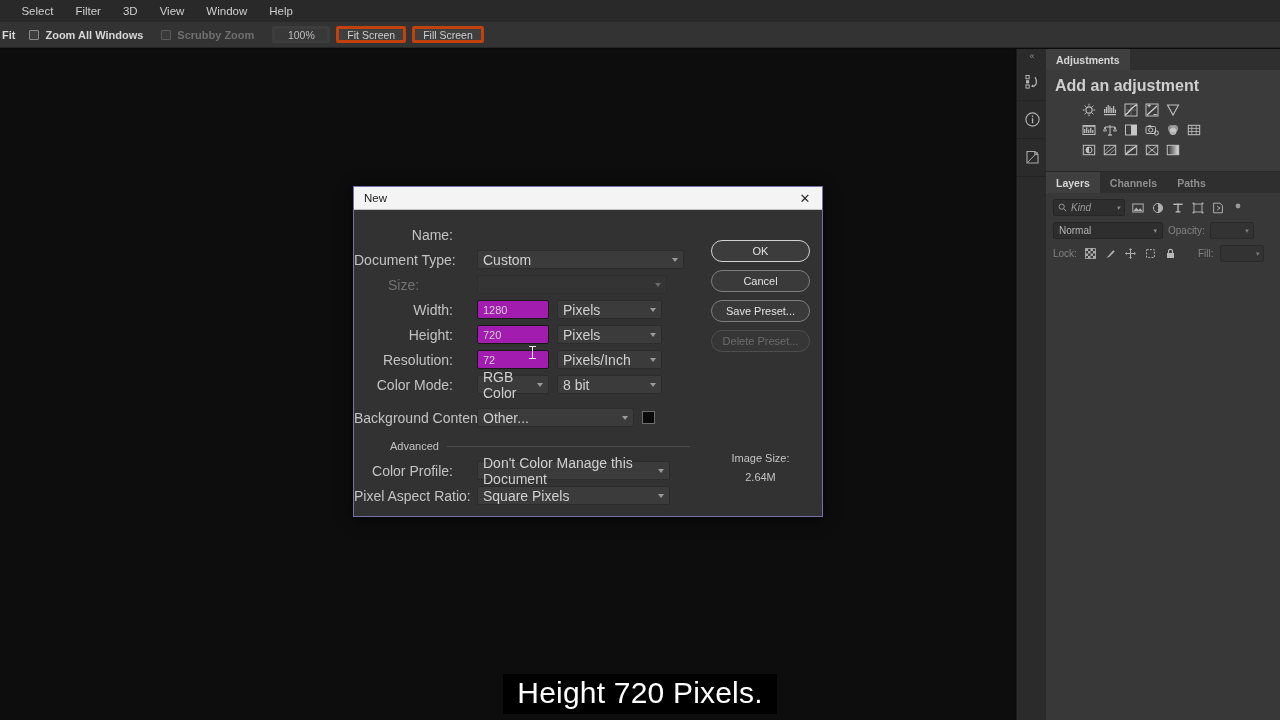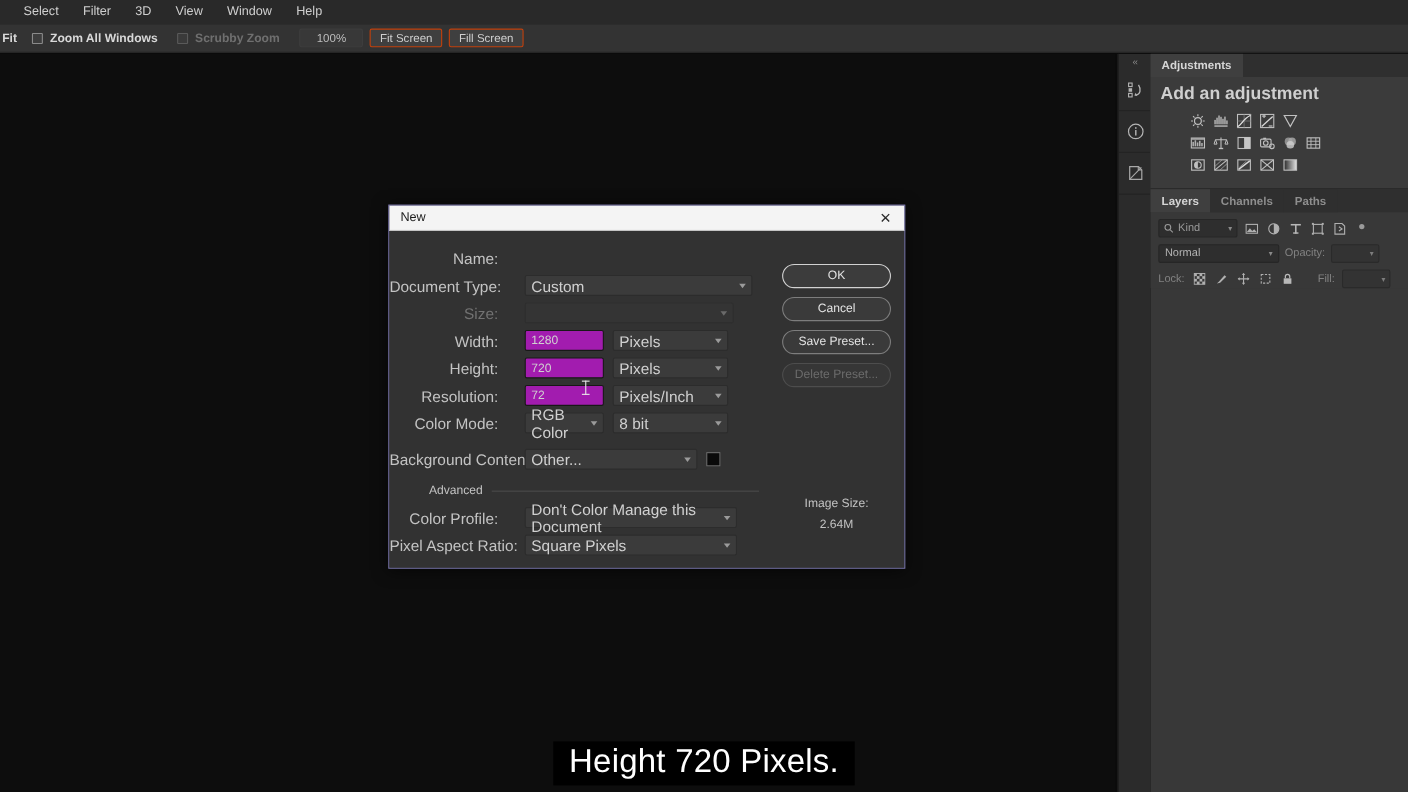--- a/index.html
+++ b/index.html
@@ -36,21 +36,21 @@
   .ob-check { display:flex; align-items:center; margin-right:18px; }
   .ob-check .box {
     width:10px; height:10px; border:1px solid #8a8a8a; background:#3d3d3d;
     margin-right:6px; border-radius:1px;
   }
   .ob-check.disabled .box { border-color:#5a5a5a; background:#3a3a3a; }
   .ob-check .txt { font-size:11px; font-weight:bold; color:#d8d8d8; }
   .ob-check.disabled .txt { color:#6f6f6f; font-weight:bold; }
   .ob-btn {
     height:17px; min-width:58px; background:#3f3f3f;
-    border:1px solid #c2410c; border-radius:2px;
+    border:3px solid #c2410c; border-radius:2px;
     color:#cfcfcf; font-size:10.5px;
     display:flex; align-items:center; justify-content:center;
     margin-right:6px; padding:0 8px;
   }
   .ob-btn.flat { background:#383838; border-color:#3d3d3d; color:#bdbdbd; }
 
   
   #canvas-area {
     position:absolute; left:0; top:49px; width:1014px; height:671px;
     background:#0d0d0d;
@@ -96,21 +96,21 @@
   }
   .adj-ico svg { display:block; }
 
   
   #layers-panel { background:#383838; border-top:1px solid #2a2a2a; }
   .lp-body { padding:6px 7px 0 7px; }
   .lp-row1 { display:flex; align-items:center; gap:5px; margin-bottom:6px; }
   .kind-sel {
     width:72px; height:17px; background:#2e2e2e; border:1px solid #262626;
     border-radius:2px; display:flex; align-items:center; padding:0 4px;
-    font-size:10px; color:#9a9a9a; gap:4px;
+    font-size:10px; color:#9a9a9a; gap:4px;font-style:italic;
   }
   .kind-sel .caret { margin-left:auto; color:#8a8a8a; font-size:7px; }
   .lp-filter-ico { width:15px; height:15px; display:flex; align-items:center; justify-content:center; }
   .lp-row2 { display:flex; align-items:center; gap:5px; margin-bottom:6px; }
   .blend-sel {
     width:110px; height:17px; background:#2e2e2e; border:1px solid #262626;
     border-radius:2px; display:flex; align-items:center; padding:0 5px;
     font-size:10px; color:#b4b4b4;
   }
   .blend-sel .caret { margin-left:auto; color:#8a8a8a; font-size:7px; }
@@ -143,21 +143,21 @@
     color:#2a2a2a; font-size:13px;
   }
   #dlg-body { position:relative; height:306px; background:#323232; }
 
   .frm { position:absolute; left:0; top:0; width:348px; padding:12px 0 0 0; }
   .row { display:flex; align-items:center; height:25px; }
   .row .lab {
     width:123px; text-align:right; padding-right:24px;
     font-size:14px; color:#c3c3c3; white-space:nowrap;
   }
-  .row .lab.dim { color:#727272; }
+  .row .lab.dim { color:#727272;text-align:center; }
 
   .inp {
     height:19px; background:#a21caf; border:1px solid #181818;
     border-radius:2px; display:flex; align-items:center; padding:0 5px;
     font-size:11px; color:#d0d0d0;
   }
   .inp.focus { border:1px solid #4a7fd0; background:#1f1f1f; box-shadow:0 0 0 1px #2a4a78 inset; }
   .sel {
     height:19px; background:#3b3b3b; border:1px solid #2c2c2c;
     border-radius:2px; display:flex; align-items:center; padding:0 5px;

